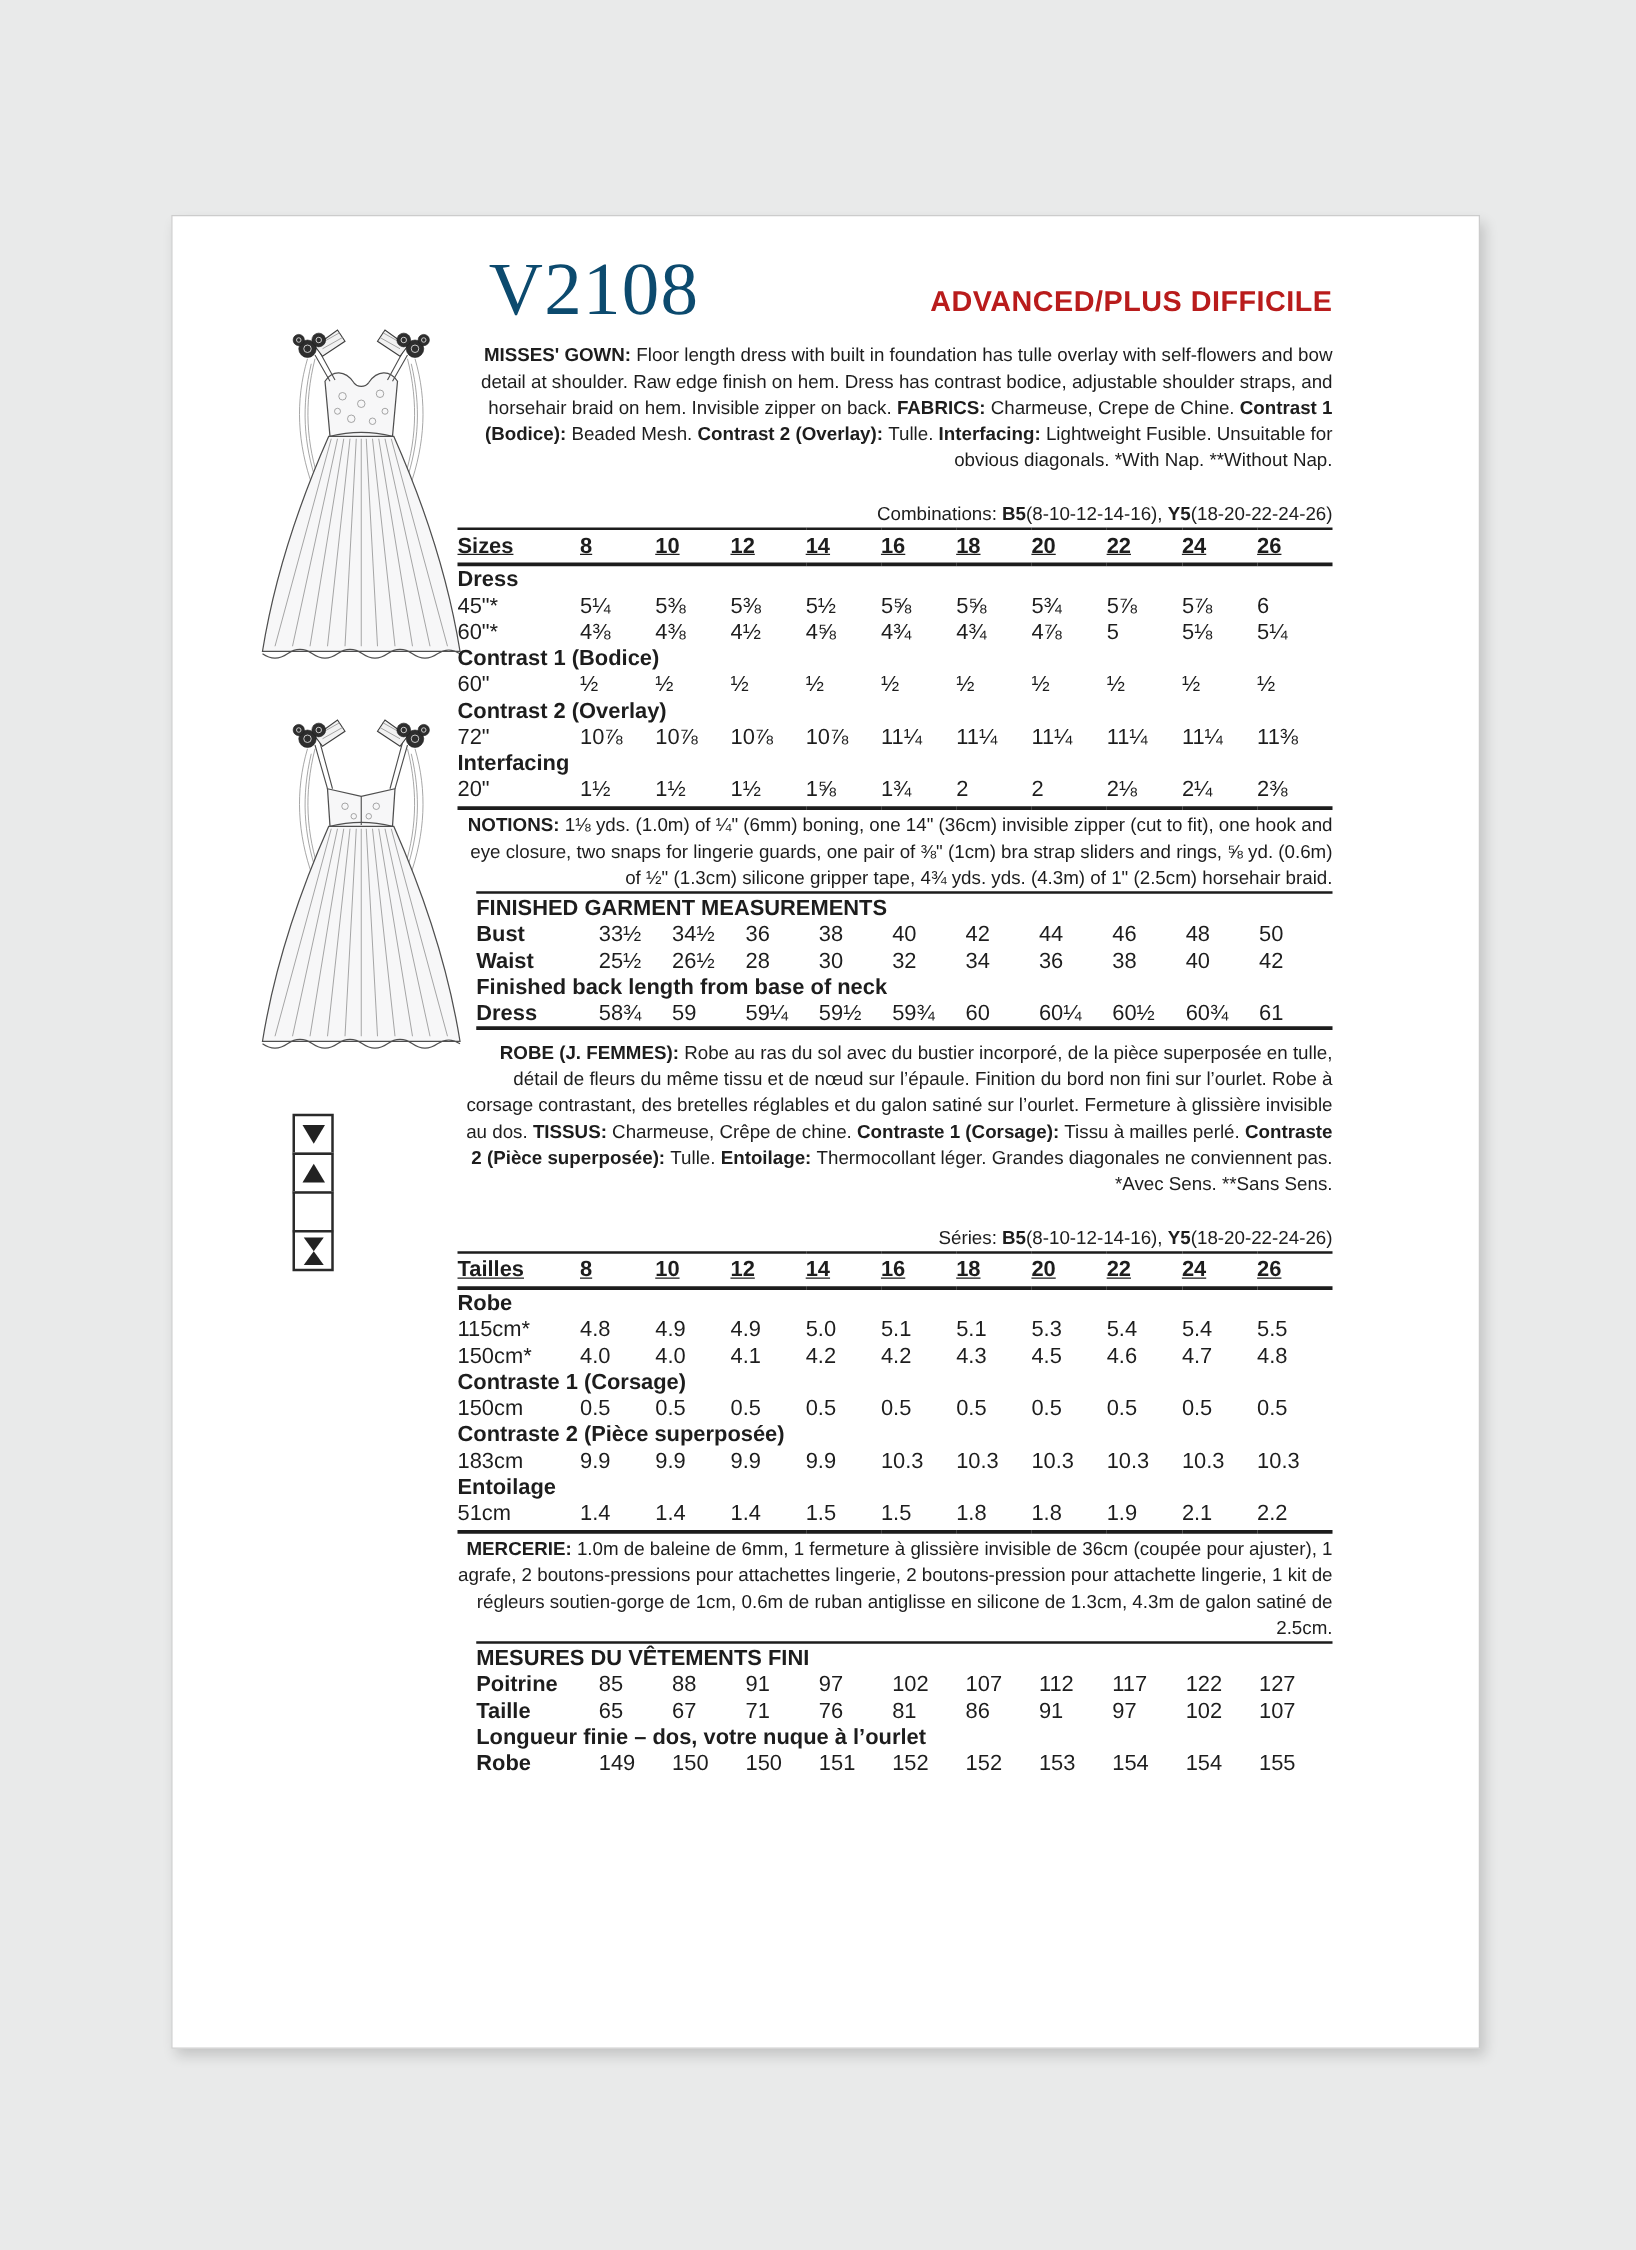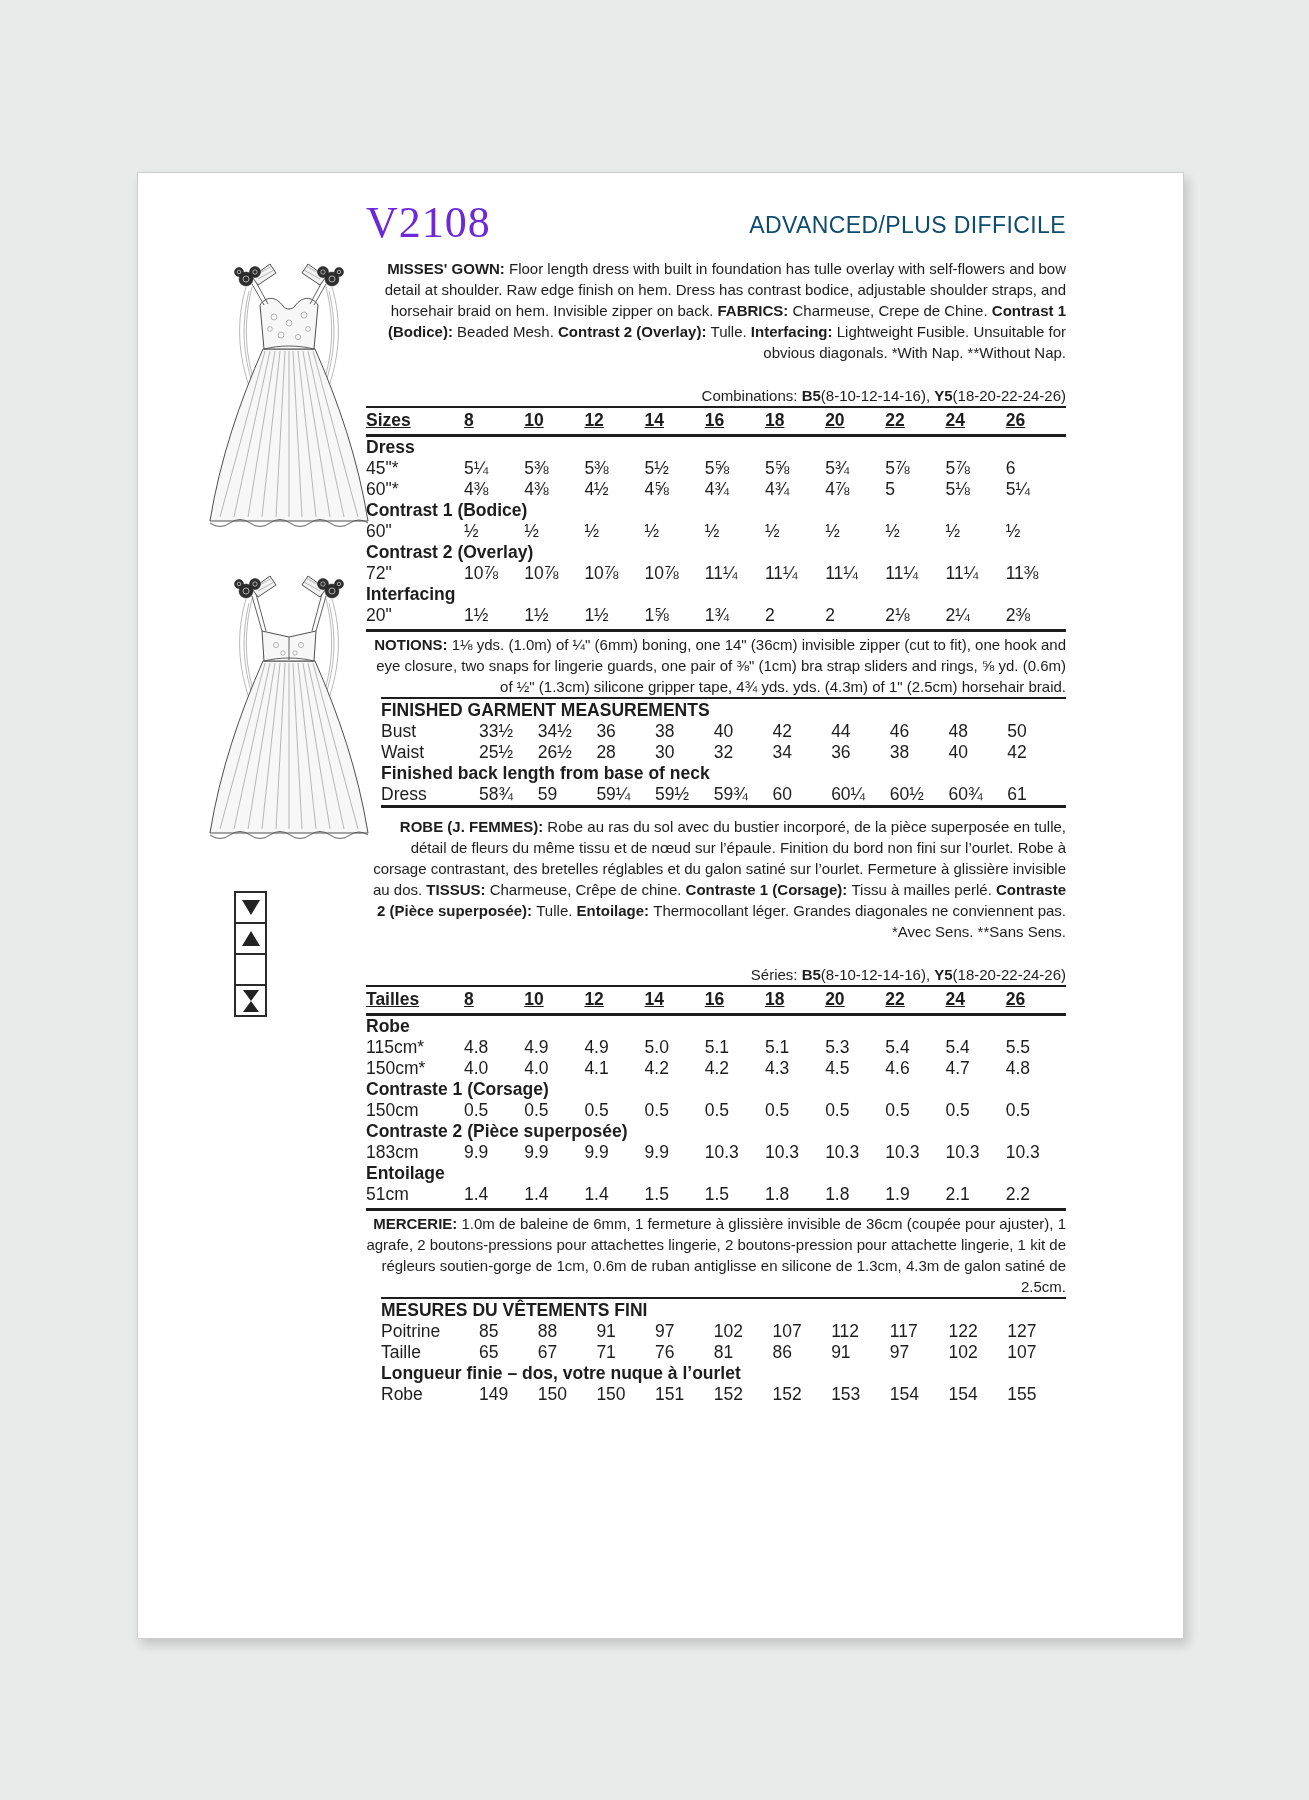--- a/index.html
+++ b/index.html
@@ -18,41 +18,41 @@
            display:flex;flex-direction:column;align-items:center;justify-content:center;}
   .sym-box + .sym-box{margin-top:-2px;}
   .tri-d{width:0;height:0;border-left:9px solid transparent;border-right:9px solid transparent;border-top:15px solid #222;}
   .tri-u{width:0;height:0;border-left:9px solid transparent;border-right:9px solid transparent;border-bottom:15px solid #222;}
   .tri-d.sm{border-left-width:8px;border-right-width:8px;border-top-width:11px;}
   .tri-u.sm{border-left-width:8px;border-right-width:8px;border-bottom-width:11px;}
 
   
   .main-col{position:absolute;left:228px;top:28px;width:700px;}
   .title-row{display:flex;justify-content:space-between;align-items:flex-end;}
-  .code{font-family:"Liberation Serif","DejaVu Serif",serif;font-size:44px;line-height:1.02;letter-spacing:1px;color:#6d28d9;}
-  .difficulty{font-size:23px;letter-spacing:0.4px;padding-bottom:7px;color:#0c4a6e;}
+  .code{font-family:"Liberation Serif","DejaVu Serif",serif;font-size:60px;line-height:1.02;letter-spacing:1px;color:#0c4a6e;margin-left:25px;}
+  .difficulty{font-size:23px;letter-spacing:0.4px;padding-bottom:7px;color:#b91c1c;font-weight:bold;}
 
   .para{font-size:15px;line-height:21px;margin:0;text-align:right;}
   .b{font-weight:bold;}
   .desc{margin-top:12px;}
   .comb{margin-top:22px;}
 
   table.yard{width:100%;border-collapse:collapse;table-layout:fixed;}
   table.yard col.lab{width:98px;}
   table.yard th,table.yard td{font-size:17.5px;line-height:21px;text-align:left;padding:0;
        font-weight:normal;vertical-align:baseline;white-space:nowrap;overflow:visible;}
   table.yard thead th{font-weight:bold;border-top:2px solid #1d1d1d;border-bottom:3px solid #1d1d1d;padding:2px 0 3px;text-decoration:underline;}
   table.yard td.sec{font-weight:bold;}
   table.yard.rule-bottom tr.last td{border-bottom:3px solid #1d1d1d;padding-bottom:3px;}
   .notions{margin-top:2px;}
 
   .fin-block{border-top:2px solid #1d1d1d;border-bottom:3px solid #1d1d1d;padding:1px 0 0;margin-left:15px;}
   .fin-block.no-bottom{border-bottom:none;padding-bottom:0;}
   .fin-title{font-size:17.5px;line-height:21px;font-weight:bold;margin:0;}
-  .fin-block table.yard td.lab{font-weight:normal;}
+  .fin-block table.yard td.lab{font-weight:bold;}
 
   .robe{margin-top:8px;}
   .series{margin-top:22px;}
   .mercerie{margin-top:2px;}
 
   svg .ln{stroke:#4f4f4f;stroke-width:0.9;fill:none;}
   svg .fillskirt{fill:#f7f7f8;stroke:#4f4f4f;stroke-width:1;}
   svg .flower{fill:#2e2e2e;stroke:#1f1f1f;stroke-width:0.5;}
   svg .swirl{fill:none;stroke:#c9c9c9;stroke-width:0.8;}
   svg .bow{fill:#f2f2f2;stroke:#3d3d3d;stroke-width:0.9;}

